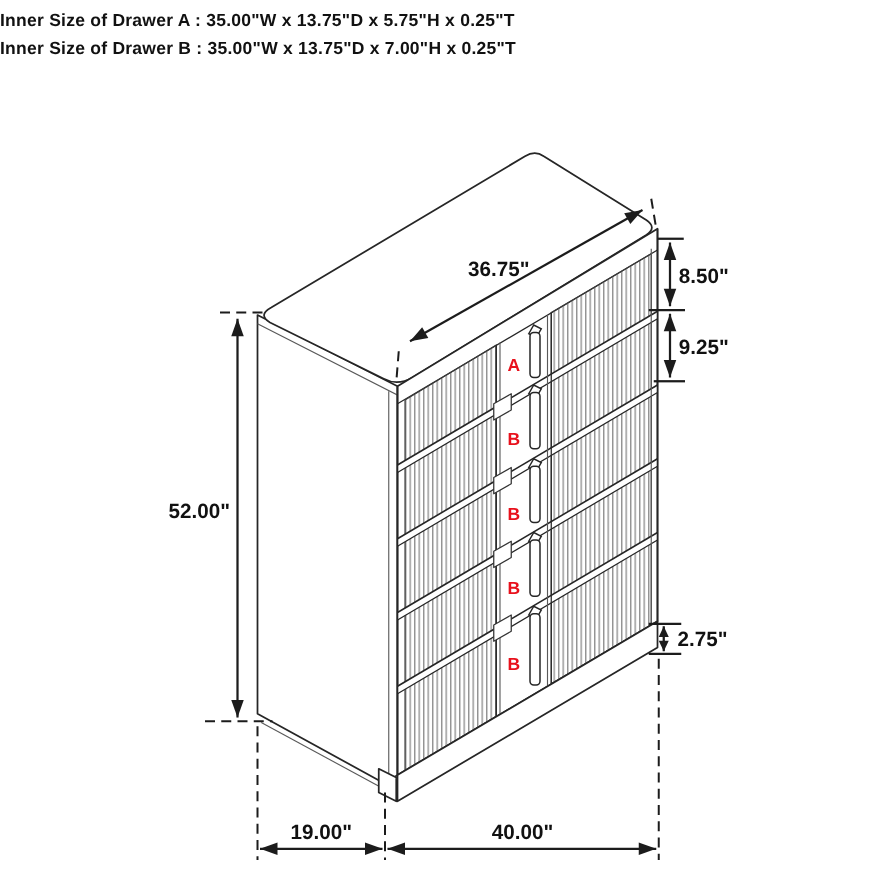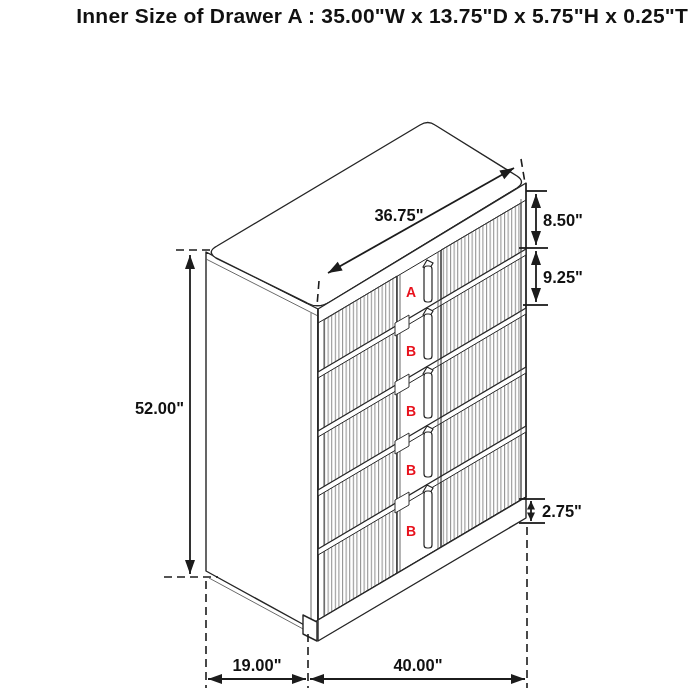--- a/index.html
+++ b/index.html
@@ -1,20 +1,20 @@
 <!DOCTYPE html>
 <html><head>
 <meta charset="utf-8">
 <style>
   html, body { margin: 0; padding: 0; background: #ffffff; }
   body { width: 700px; height: 700px; position: relative; overflow: hidden;
          font-family: "Liberation Sans", sans-serif; }
   #canvas { position: absolute; inset: 0; width: 700px; height: 700px; }
   .header { position: absolute; top: 5px; left: 0; width: 688px;
-            text-align: right; font-weight: bold; font-size: 21px;
+            text-align: left; font-weight: bold; font-size: 14px;
             line-height: 22px; color: #111; letter-spacing: 0.2px; }
   svg { position: absolute; top: 0; left: 0; }
   .outline  { fill: #ffffff; stroke: #262626; stroke-width: 1.4; stroke-linejoin: round; }
   .thin     { stroke: #595959; stroke-width: 0.9; fill: none; }
   .edge     { stroke: #262626; stroke-width: 1.3; fill: none; }
   .edge2    { stroke: #262626; stroke-width: 1; fill: none; }
   .panel    { stroke: #3a3a3a; stroke-width: 0.9; }
   .whitefill{ fill: #ffffff; stroke: none; }
   .tab      { fill: #ffffff; stroke: #333; stroke-width: 1; stroke-linejoin: round; }
   .handle   { fill: #ffffff; stroke: #262626; stroke-width: 1.2; }
@@ -26,20 +26,21 @@
   .lbltext  { font-family: "Liberation Sans", sans-serif; font-weight: bold;
               font-size: 14px; }
 </style>
 </head>
 <body>
 
 <div id="canvas">
 
   <div class="header">
     <div>Inner Size of Drawer A : 35.00"W x 13.75"D x 5.75"H x 0.25"T</div>
+    <div>Inner Size of Drawer B : 35.00"W x 13.75"D x 7.00"H x 0.25"T</div>
   </div>
 
   <svg width="700" height="700" viewBox="0 0 700 700">
     <defs>
       <pattern id="flutes" patternUnits="userSpaceOnUse" width="3.6" height="10">
         <line x1="0.6" y1="0" x2="0.6" y2="10" stroke="#6e6e6e" stroke-width="0.85"></line>
       </pattern>
       <marker id="arr" markerUnits="userSpaceOnUse" markerWidth="16" markerHeight="12" refX="15" refY="6" orient="auto-start-reverse">
         <path d="M1,1 L15,6 L1,11 Z" fill="#1c1c1c"></path>
       </marker>

